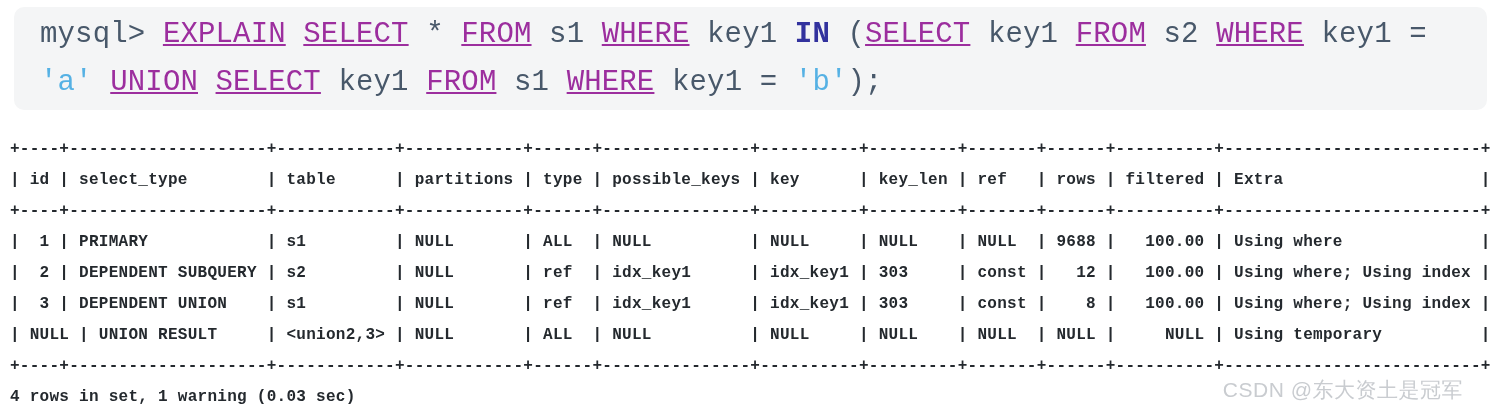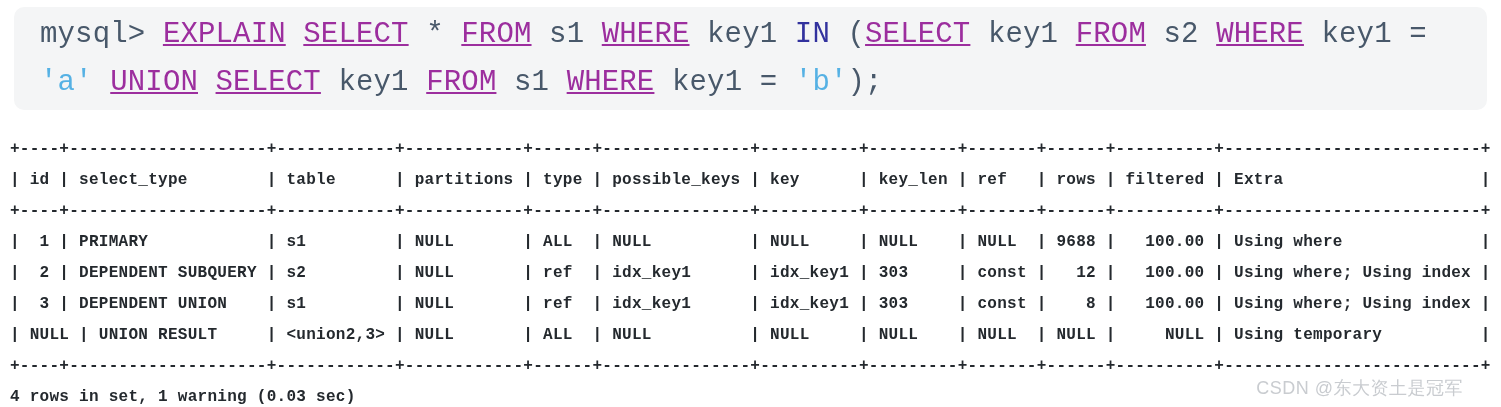--- a/index.html
+++ b/index.html
@@ -22,21 +22,21 @@
   .code-line {
     font-family: "Liberation Mono", "DejaVu Sans Mono", monospace;
     font-size: 29px;
     line-height: 48px;
     letter-spacing: 0.15px;
     white-space: pre;
     color: var(--plain, #48586a);
   }
   .tok-plain { color: var(--plain, #48586a); }
   .tok-kw    { color: var(--kw, #9c2e9e); text-decoration: underline; }
-  .tok-opkw  { color: var(--opkw, #32329e); font-weight: normal; text-align: center; }
+  .tok-opkw  { color: var(--opkw, #32329e); font-weight: bold; text-align: center; }
   .tok-str   { color: var(--str, #55b1e4); }
   .result-table {
     position: absolute;
     left: 10px; top: 134px;
     margin: 0;
     font-family: "Liberation Mono", "DejaVu Sans Mono", monospace;
     font-weight: bold;
     font-size: 16px;
     line-height: 31px;
     letter-spacing: 0.27px;
@@ -51,21 +51,21 @@
     font-size: 16px;
     line-height: 31px;
     letter-spacing: 0.27px;
     white-space: pre;
     color: var(--table-text, #24292e);
   }
   .watermark {
     position: absolute;
     right: 38px; top: 376px;
     font-family: "Liberation Sans", sans-serif;
-    font-size: 18px;
+    font-size: 21px;
     letter-spacing: 0.5px;
     color: var(--watermark, #c9ccd0);
   }
 </style>
 </head>
 <body style="--code-bg: #f4f5f6; --kw: #9c2e9e; --opkw: #32329e; --plain: #48586a; --str: #55b1e4; --table-text: #24292e; --watermark: #c9ccd0;">
 
 <div>
 
   <div class="code-block">

